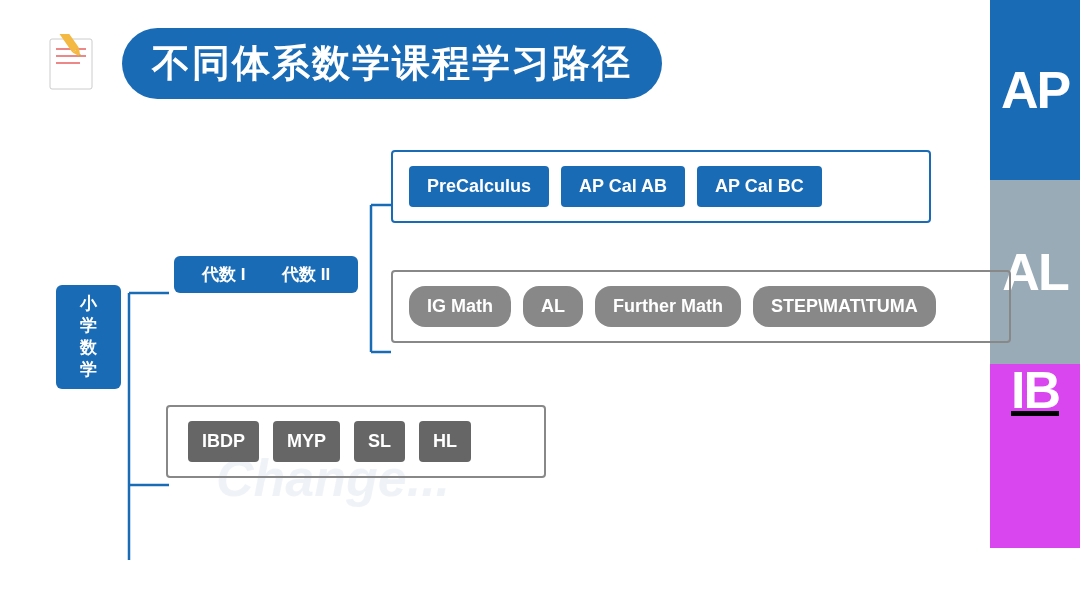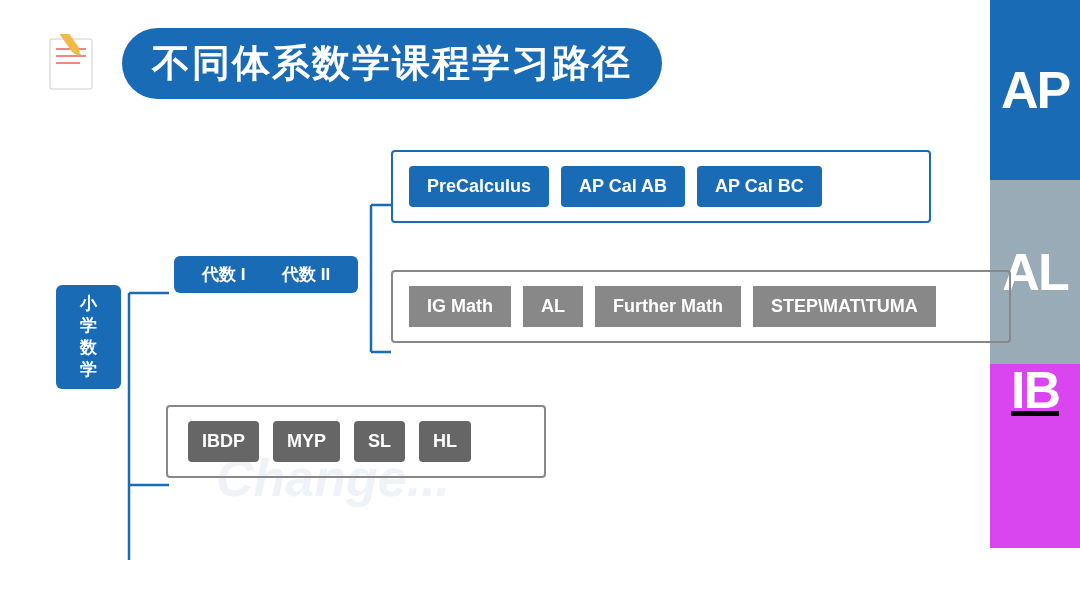--- a/index.html
+++ b/index.html
@@ -185,21 +185,21 @@
       border: 2px solid #888;
       border-radius: 4px;
       padding: 14px 16px;
       display: flex;
       gap: 12px;
       align-items: center;
     }
     .course-badge-gray {
       background: #888;
       color: white;
-      border-radius: 0;
+      border-radius: 16px;
       padding: 10px 18px;
       font-size: 18px;
       font-weight: 700;
       white-space: nowrap;
     }
 
     
     .ib-box {
       position: absolute;
       left: 130px;

